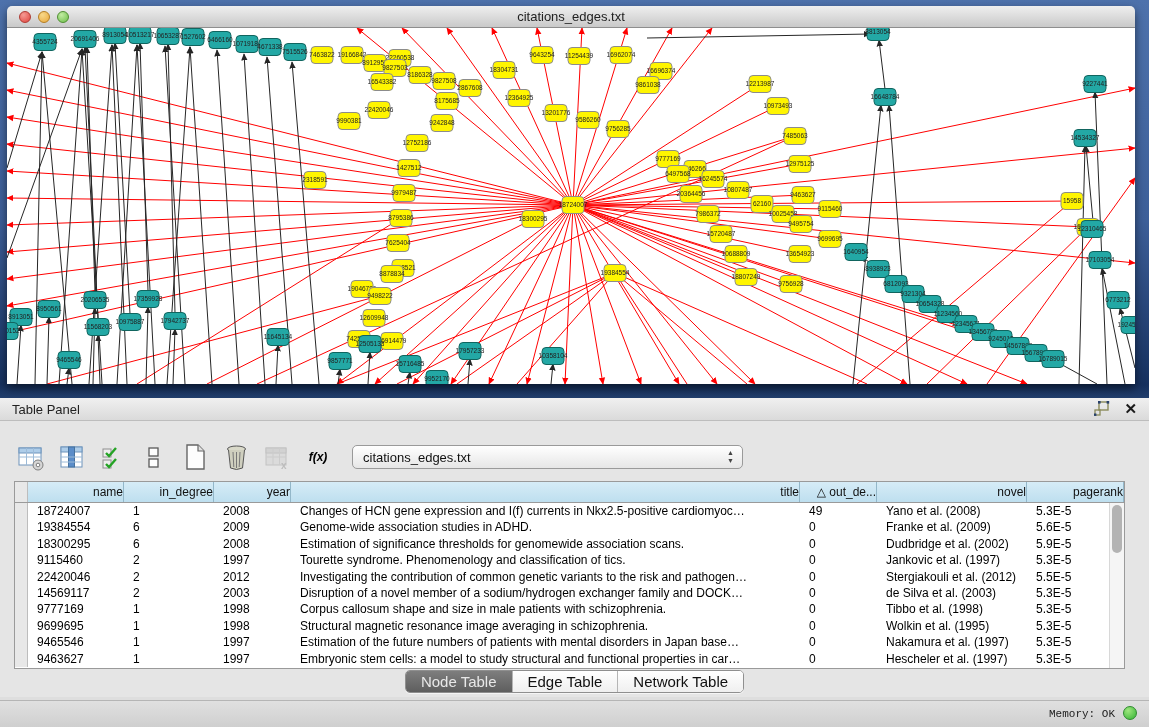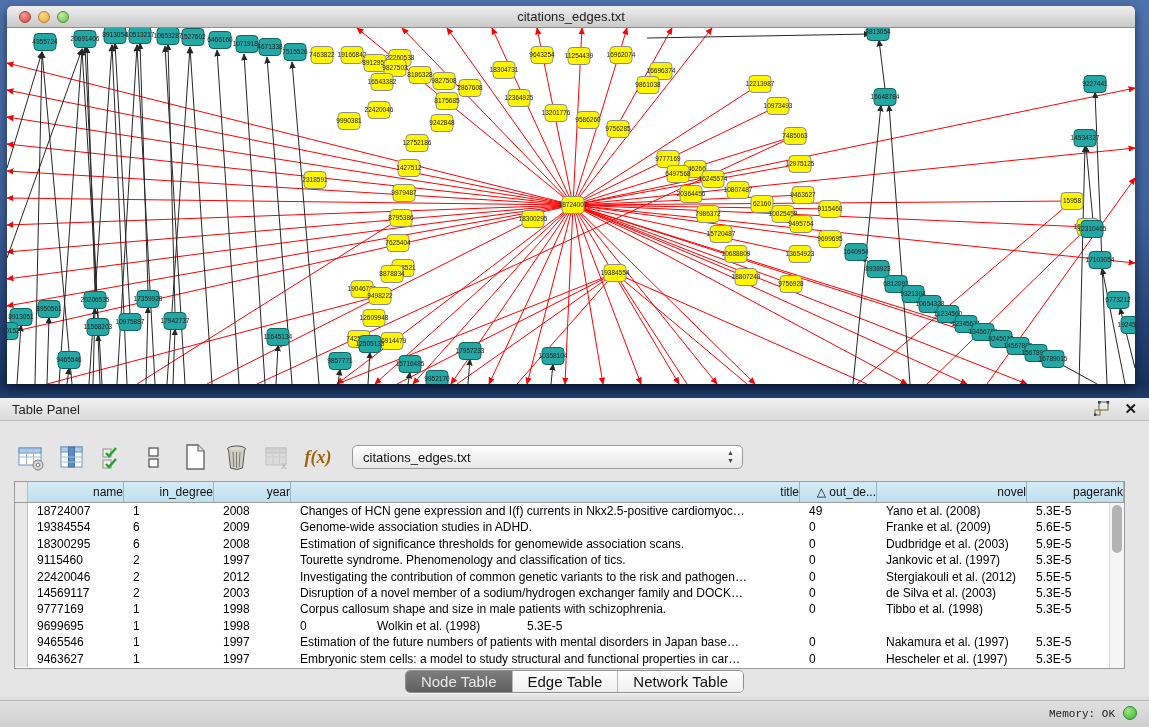--- a/index.html
+++ b/index.html
@@ -27,22 +27,22 @@
   .table-panel { position:absolute; left:0; top:398px; width:1149px; height:299px;
     background:#E5E5E5; }
   .panel-header { height:23px; background:linear-gradient(180deg,#F0F0F0,#DADADA);
     border-bottom:1px solid #BDBDBD; position:relative; }
   .panel-header .ptitle { position:absolute; left:12px; top:4px; font-size:13px; color:#222; }
   .panel-header .hicons { position:absolute; right:12px; top:3px; display:flex; gap:13px; align-items:center; }
   .close-x { font-size:15px; font-weight:bold; color:#1A1A1A; line-height:16px; cursor:default; }
 
   .toolbar { position:absolute; left:16px; top:44px; display:flex; align-items:center; gap:11px; }
   .tool { width:30px; height:30px; display:flex; align-items:center; justify-content:center; }
-  .fx { font-family:Liberation Serif, serif; font-style:italic; font-weight:bold;
-    font-size:18px; color:#a16207; }
+  .fx { font-family:Liberation Sans, sans-serif; font-style:italic; font-weight:bold;
+    font-size:12px; color:#000000; }
   .combo { width:391px; height:24px; margin-left:8px; border:1px solid #9A9A9A; border-radius:5px;
     background:linear-gradient(180deg,#FFFFFF,#E6E6E6); display:flex; align-items:center;
     padding:0 8px 0 10px; font-size:13px; color:#111; position:relative; }
   .combo .arrows { position:absolute; right:8px; top:3px; font-size:7px; line-height:8px;
     color:#444; text-align:center; }
 
   .table-wrap { position:absolute; left:14px; top:83px; width:1111px; height:188px;
     border:1px solid #9A9A9A; background:#FFF; display:flex; flex-direction:column; }
   .thead { display:flex; height:21px; border-bottom:1px solid #9A9A9A; }
   .gutter { width:13px; background:#E8E8E8; border-right:1px solid #BDBDBD; }
@@ -780,21 +780,21 @@
           <div class="td c5">Franke et al. (2009)</div>
           <div class="td c6">5.6E-5</div>
         </div>
         <div class="tr">
           <div class="gutter"></div>
           <div class="td c0">18300295</div>
           <div class="td c1">6</div>
           <div class="td c2">2008</div>
           <div class="td c3">Estimation of significance thresholds for genomewide association scans.</div>
           <div class="td c4">0</div>
-          <div class="td c5">Dudbridge et al. (2003)</div>
+          <div class="td c5">Dudbridge et al. (2002)</div>
           <div class="td c6">5.9E-5</div>
         </div>
         <div class="tr">
           <div class="gutter"></div>
           <div class="td c0">9115460</div>
           <div class="td c1">2</div>
           <div class="td c2">1997</div>
           <div class="td c3">Tourette syndrome. Phenomenology and classification of tics.</div>
           <div class="td c4">0</div>
           <div class="td c5">Jankovic et al. (1997)</div>
@@ -828,22 +828,23 @@
           <div class="td c3">Corpus callosum shape and size in male patients with schizophrenia.</div>
           <div class="td c4">0</div>
           <div class="td c5">Tibbo et al. (1998)</div>
           <div class="td c6">5.3E-5</div>
         </div>
         <div class="tr">
           <div class="gutter"></div>
           <div class="td c0">9699695</div>
           <div class="td c1">1</div>
           <div class="td c2">1998</div>
+          <div class="td c3">Structural magnetic resonance image averaging in schizophrenia.</div>
           <div class="td c4">0</div>
-          <div class="td c5">Wolkin et al. (1998)</div>
+          <div class="td c5">Wolkin et al. (1995)</div>
           <div class="td c6">5.3E-5</div>
         </div>
         <div class="tr">
           <div class="gutter"></div>
           <div class="td c0">9465546</div>
           <div class="td c1">1</div>
           <div class="td c2">1997</div>
           <div class="td c3">Estimation of the future numbers of patients with mental disorders in Japan base…</div>
           <div class="td c4">0</div>
           <div class="td c5">Nakamura et al. (1997)</div>

